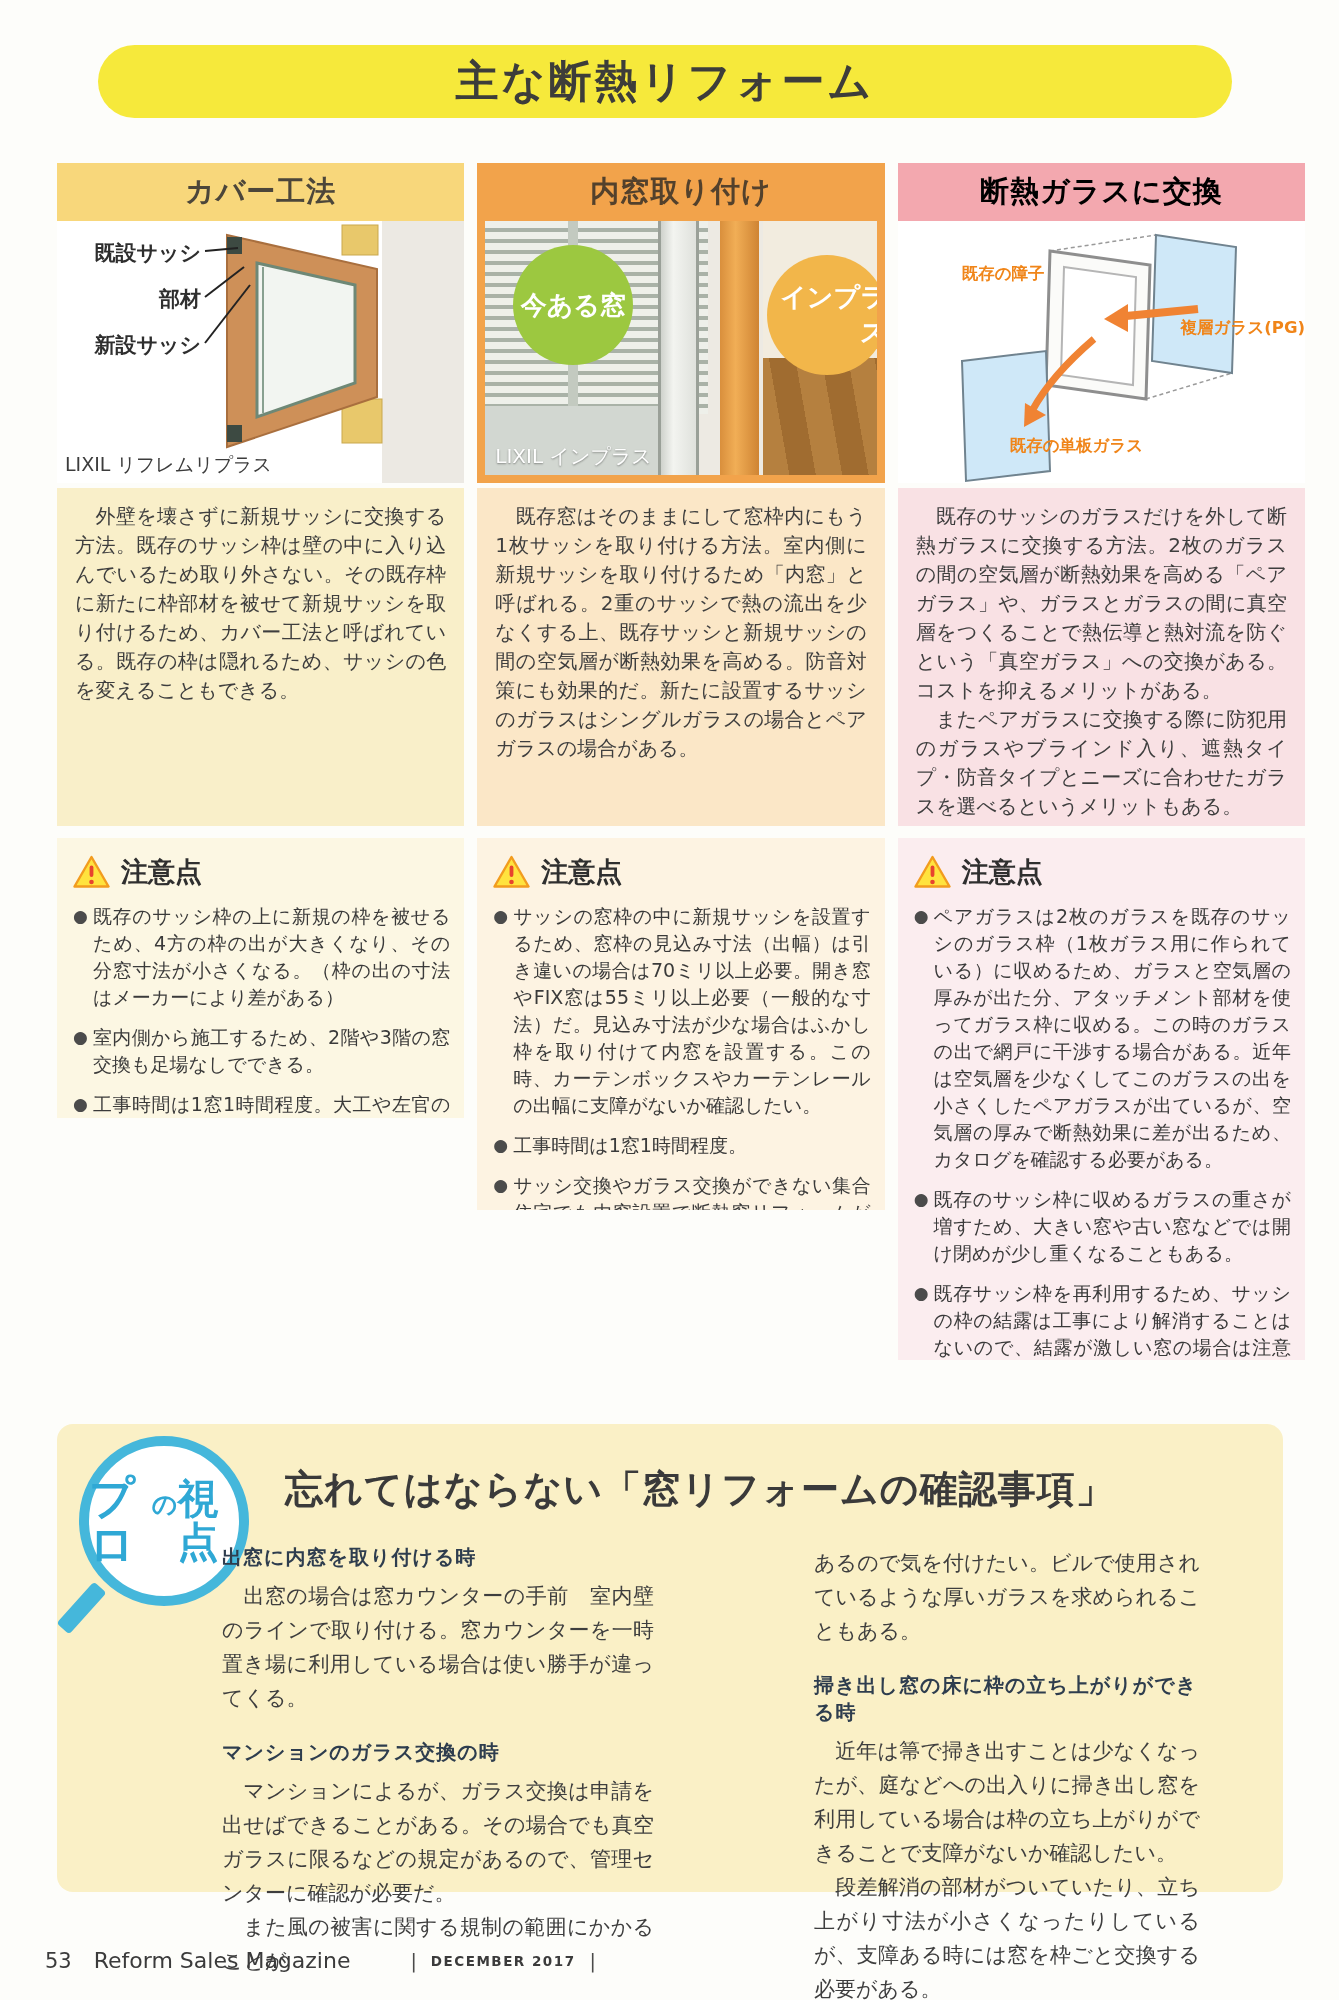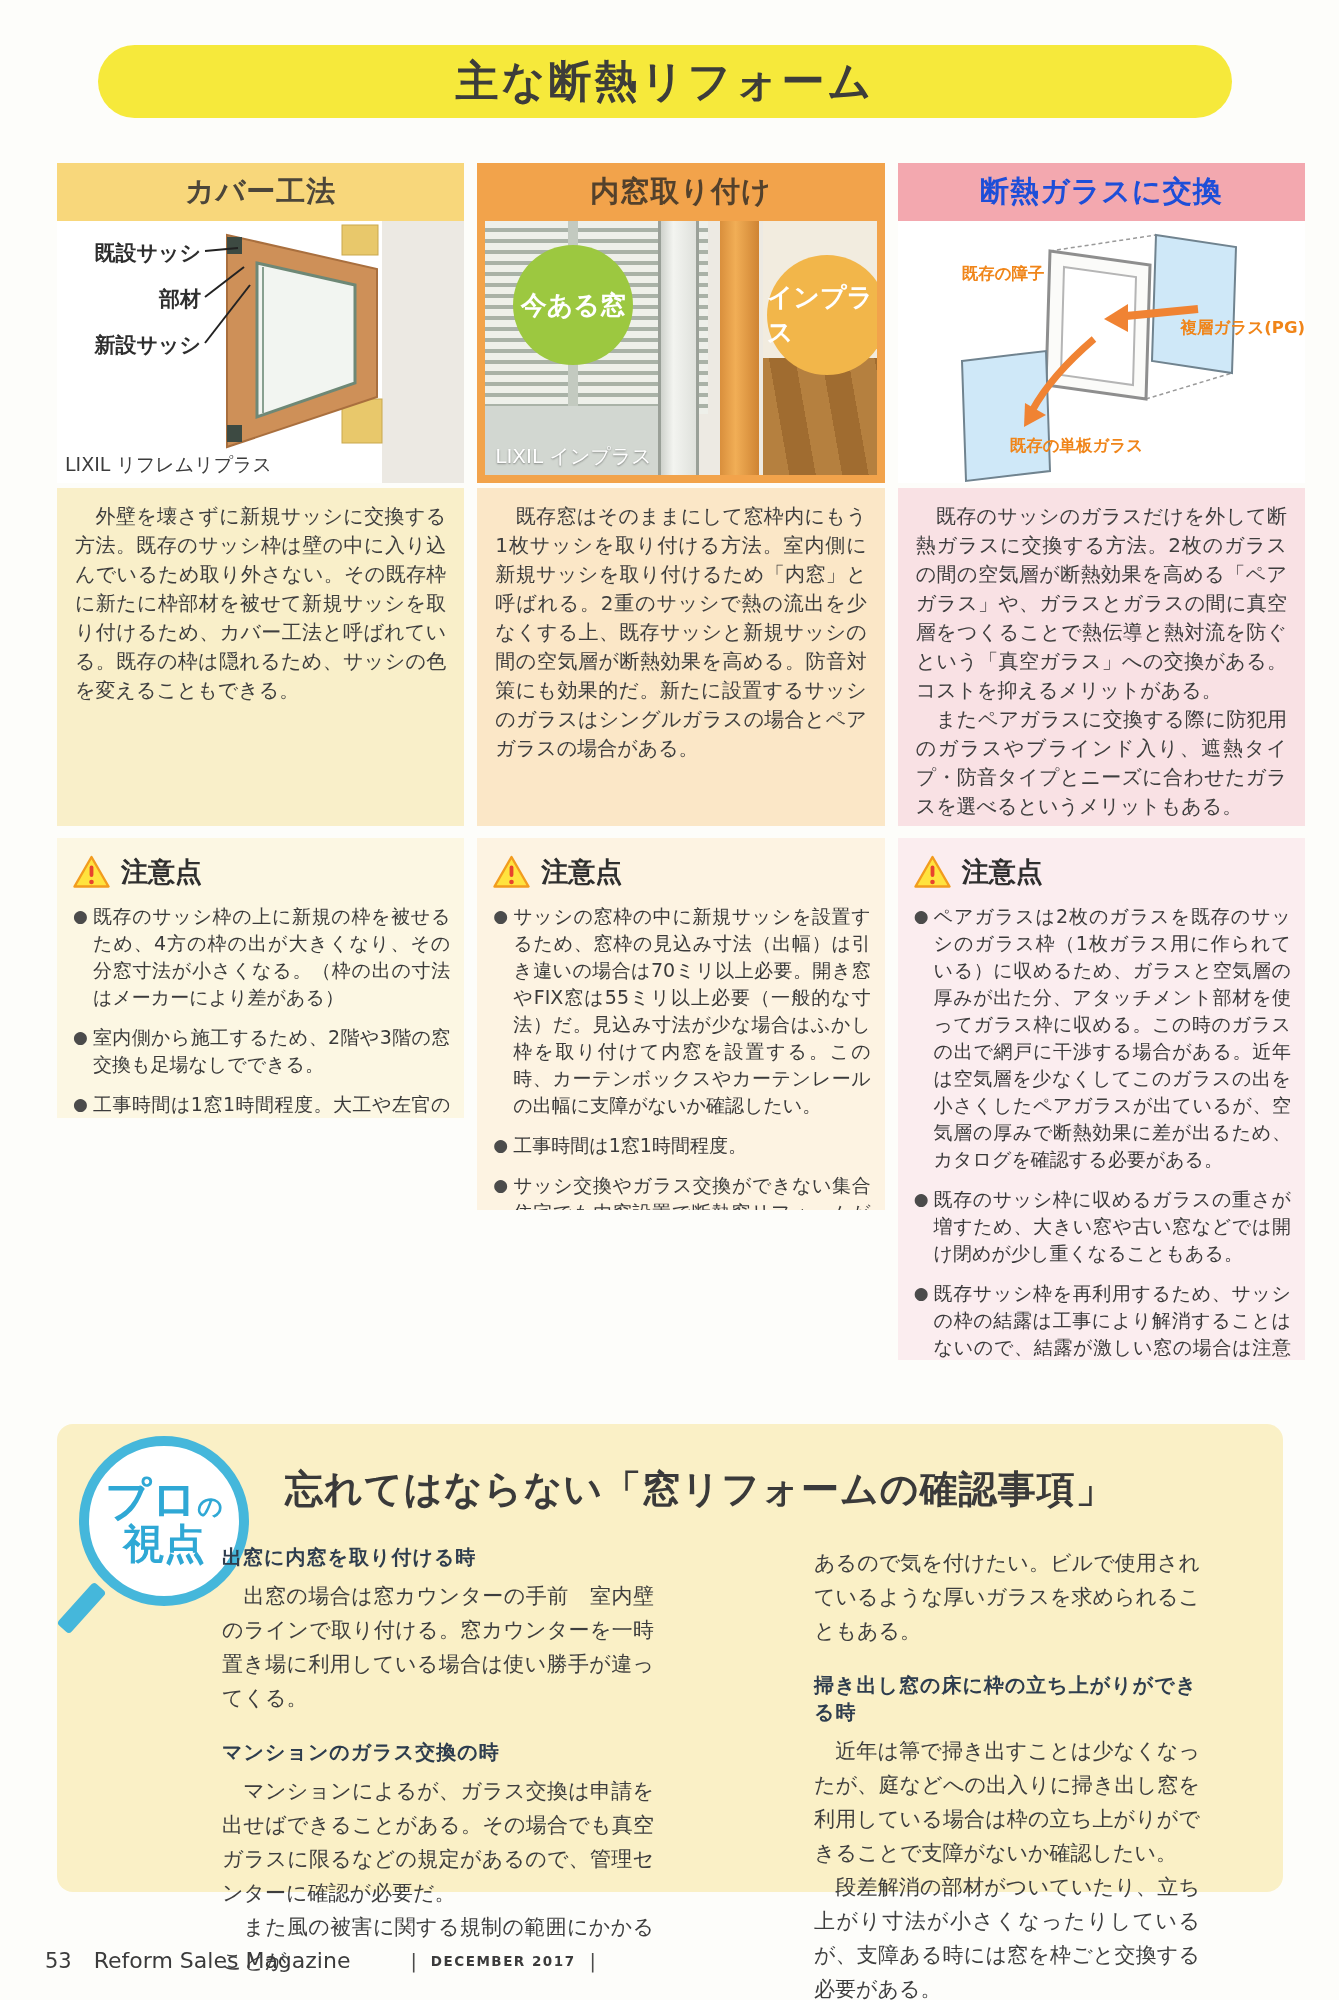--- a/index.html
+++ b/index.html
@@ -12,21 +12,21 @@
   .banner-title{font-size:43px;font-weight:bold;color:#3d3d3a;letter-spacing:3px;}
 
   
   .columns{position:absolute;left:57px;top:163px;width:1248px;display:grid;
            grid-template-columns:repeat(3,1fr);column-gap:13px;align-items:start;}
   .col{display:flex;flex-direction:column;}
   .col-header{height:58px;display:flex;align-items:center;justify-content:center;
               font-size:29px;font-weight:bold;letter-spacing:1px;}
   .col1 .col-header{background:#F8D77B;color:#4c463a;}
   .col2 .col-header{background:#F2A34B;color:#53412c;}
-  .col3 .col-header{background:#F3A8AF;color:#1d4ed8;font-family:Liberation Serif, serif;}
+  .col3 .col-header{background:#F3A8AF;color:#000000;font-family:Liberation Serif, serif;}
 
   .col-image{height:262px;position:relative;background:#ffffff;overflow:hidden;}
   .col2 .col-image{background:#F2A34B;padding:0 8px 8px 8px;box-sizing:border-box;}
 
   .col-body{margin-top:5px;height:338px;box-sizing:border-box;padding:14px 18px 10px 18px;
             font-size:20px;line-height:1.45;color:#3e3e3e;text-align:justify;overflow:hidden;}
   .col-body p{margin:0;}
   .col1 .col-body{background:#F9EFC9;}
   .col2 .col-body{background:#FBE7C7;}
   .col3 .col-body{background:#F9E1E4;}
@@ -57,39 +57,39 @@
               background:linear-gradient(90deg,#cfd2cc,#f3f4f0 35%,#dfe1dc);
               border-left:3px solid #9aa098;border-right:3px solid #9aa098;}
   .sash-orange{position:absolute;left:60%;top:0;width:10%;height:100%;
                background:linear-gradient(90deg,#d98f3c,#f1ae56 40%,#cf8433);}
   .room-wall{position:absolute;right:0;top:0;width:29%;height:100%;background:#F2ECDF;}
   .room-floor{position:absolute;right:0;bottom:0;width:29%;height:46%;
               background:repeating-linear-gradient(80deg,#b5803f 0 26px,#a06c30 26px 52px);}
   .badge{position:absolute;border-radius:50%;width:120px;height:120px;display:flex;
          align-items:center;justify-content:center;font-size:26px;font-weight:bold;color:#fff;}
   .badge-green{left:28px;top:24px;background:#9CC840;}
-  .badge-orange{right:-10px;top:34px;background:#F2B64A;}
+  .badge-orange{right:-10px;top:34px;background:#F2B64A;text-align:right;}
   .photo-caption{position:absolute;left:10px;bottom:5px;color:#fff;font-size:20px;
                  text-shadow:0 1px 2px rgba(0,0,0,.4);}
 
   
   .img3 svg{position:absolute;left:0;top:0;}
   .glabel{position:absolute;color:#F08519;font-weight:bold;font-size:16.5px;white-space:nowrap;}
   .glabel-shoji{left:64px;top:42px;}
   .glabel-pair{right:0;top:96px;}
   .glabel-single{left:112px;top:214px;}
 
   
   .pro{position:absolute;left:57px;top:1424px;width:1226px;height:468px;
        background:#FAF0C6;border-radius:16px;}
   .pro-logo{position:absolute;left:12px;top:10px;width:190px;height:205px;}
   .pro-handle{position:absolute;left:4px;top:146px;width:17px;height:56px;background:#45B7DB;
               border-radius:4px;transform:rotate(42deg);}
   .pro-circle{position:absolute;left:10px;top:2px;width:150px;height:150px;border-radius:50%;
-              background:#fff;border:10px solid #45B7DB;display:flex;flex-direction:column;
+              background:#fff;border:10px solid #45B7DB;display:flex;flex-direction:row;
               align-items:center;justify-content:center;line-height:1.05;}
   .pro-line1{color:#2FA8D5;font-weight:bold;font-size:45px;display:flex;align-items:baseline;}
   .pro-line1 .small{font-size:25px;font-weight:bold;}
   .pro-line2{color:#2FA8D5;font-weight:bold;font-size:41px;}
   .pro-headline{position:absolute;left:228px;top:40px;font-size:38px;font-weight:bold;
                 color:#3a3a3a;letter-spacing:1px;}
   .pro-cols{position:absolute;left:165px;top:112px;display:flex;}
   .pro-col-left{width:432px;margin-right:160px;}
   .pro-col-right{width:386px;}
   .pro-block-h{font-size:20px;font-weight:bold;color:#2e3d4e;margin:24px 0 8px 0;letter-spacing:1px;}

